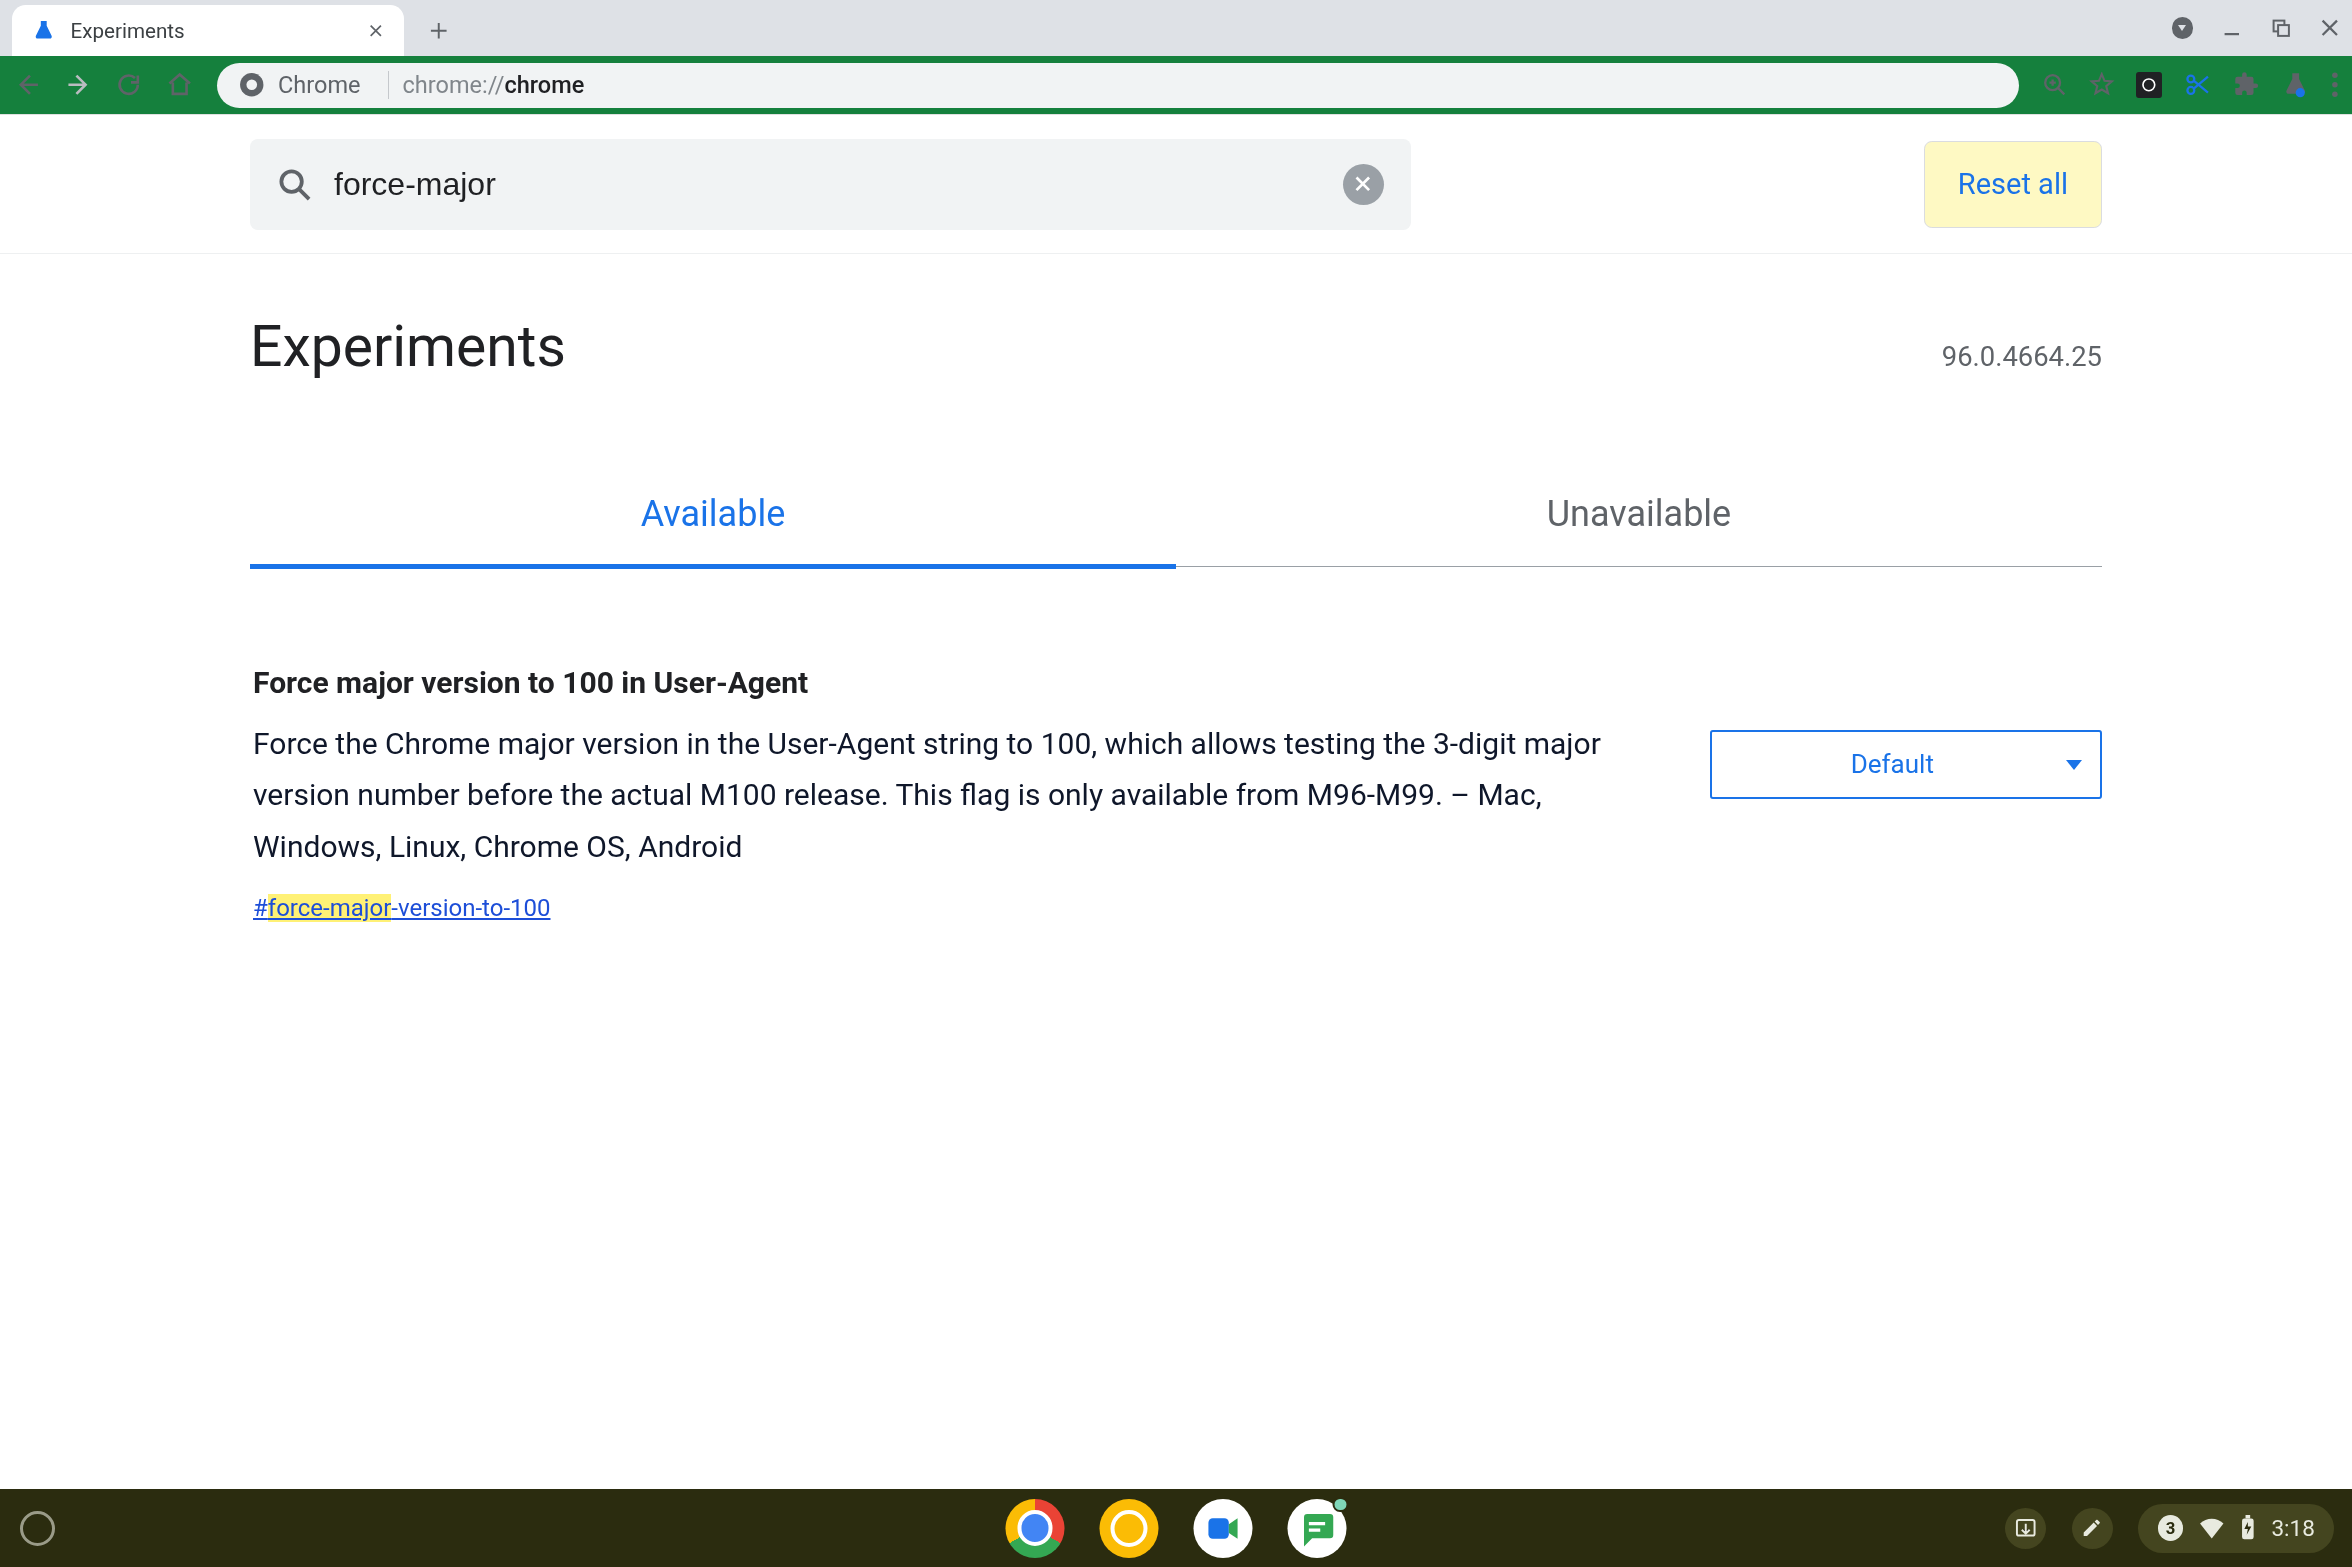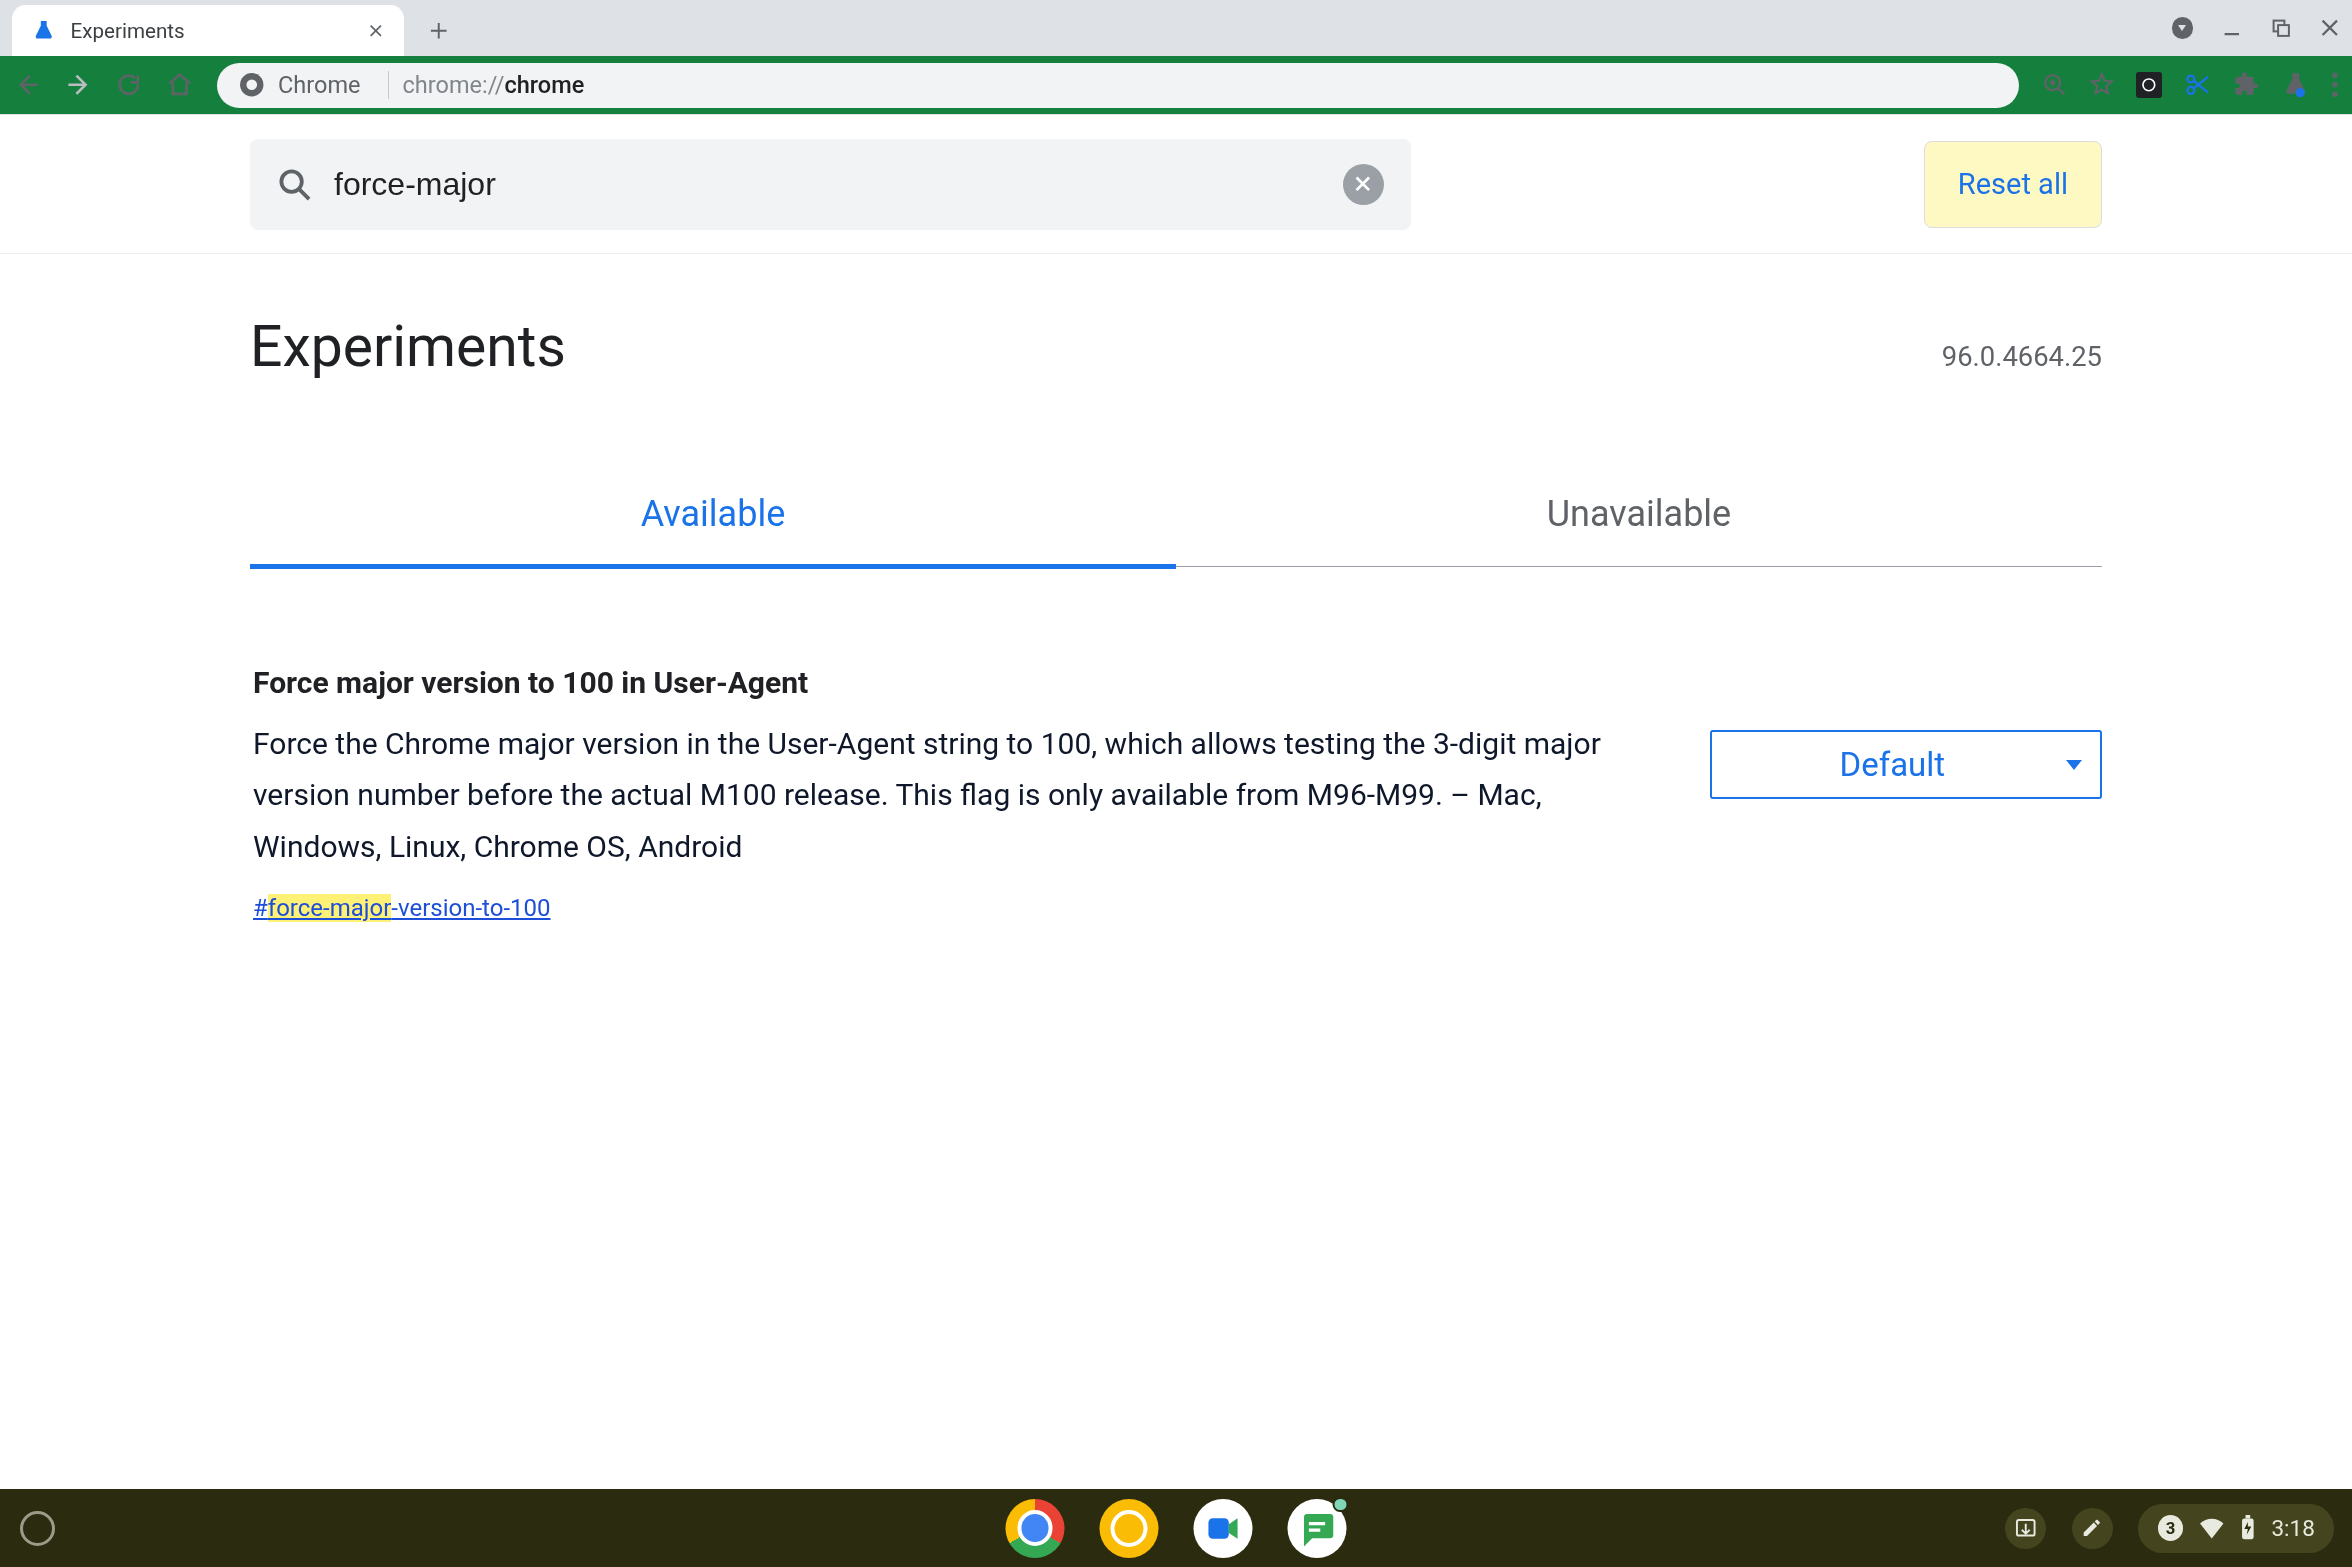--- a/index.html
+++ b/index.html
@@ -45,21 +45,21 @@
   .tabs-row{ display:flex; margin:74px 250px 0 250px; border-bottom:1px solid #9aa0a6;}
   .tab-item{ flex:1; text-align:center; font-size:36px; padding:29px 0; color:#5f6368; cursor:pointer;}
   .tab-item.active{ color:#1a73e8; border-bottom:5.9px solid #1a73e8; margin-bottom:-2.9px;}
   
   .flag{ padding:98px 250px 0 253px; display:flex; gap:44px; align-items:flex-start;}
   .flag-left{ flex:1;}
   .flag-title{ font-size:30px; font-weight:700; color:#202124; margin-bottom:17.6px;}
   .flag-desc{ font-size:30px; color:#0f172a; line-height:1.72; max-width:1392px;}
   .flag-tag{ font-size:24px; color:#1d4ed8; margin-top:22px; text-decoration:underline;}
   .flag-tag .hl{ background:#fff176;}
-  .flag-select{ width:392px; height:69px; border:2px solid #1a73e8; border-radius:2.9px; display:flex; align-items:center; justify-content:center; color:#1a73e8; font-size:33px; position:relative; margin-top:65px; cursor:pointer; padding-right:27.4px;}
+  .flag-select{ width:392px; height:69px; border:2px solid #1a73e8; border-radius:2.9px; display:flex; align-items:center; justify-content:center; color:#1a73e8; font-size:26px; position:relative; margin-top:65px; cursor:pointer; padding-right:27.4px;}
   .flag-select::after{ content:""; position:absolute; right:17.6px; top:50%; transform:translateY(-40%); border-left:8.8px solid transparent; border-right:8.8px solid transparent; border-top:10.8px solid #1a73e8;}
   
   
   .taskbar{ position:absolute; bottom:0; left:0; right:0; height:78px; background:#2b2c0f; display:flex; align-items:center; padding:0 19.6px;}
   .launcher{ width:35px; height:35px; border:3.9px solid #9a9b88; border-radius:50%;}
   .task-center{ position:absolute; left:50%; transform:translateX(-50%); display:flex; gap:35px; align-items:center;}
   .app-icon{ width:59px; height:59px; border-radius:50%; display:flex; align-items:center; justify-content:center; position:relative;}
   .chrome-icon{ background: conic-gradient(#ea4335 0 120deg, #34a853 120deg 240deg, #fbbc05 240deg 360deg);}
   .chrome-icon::after{ content:""; width:27.4px; height:27.4px; background:#4285f4; border-radius:50%; border:4.9px solid #fff;}
   .orange-icon{ background:#fbbc05;}

